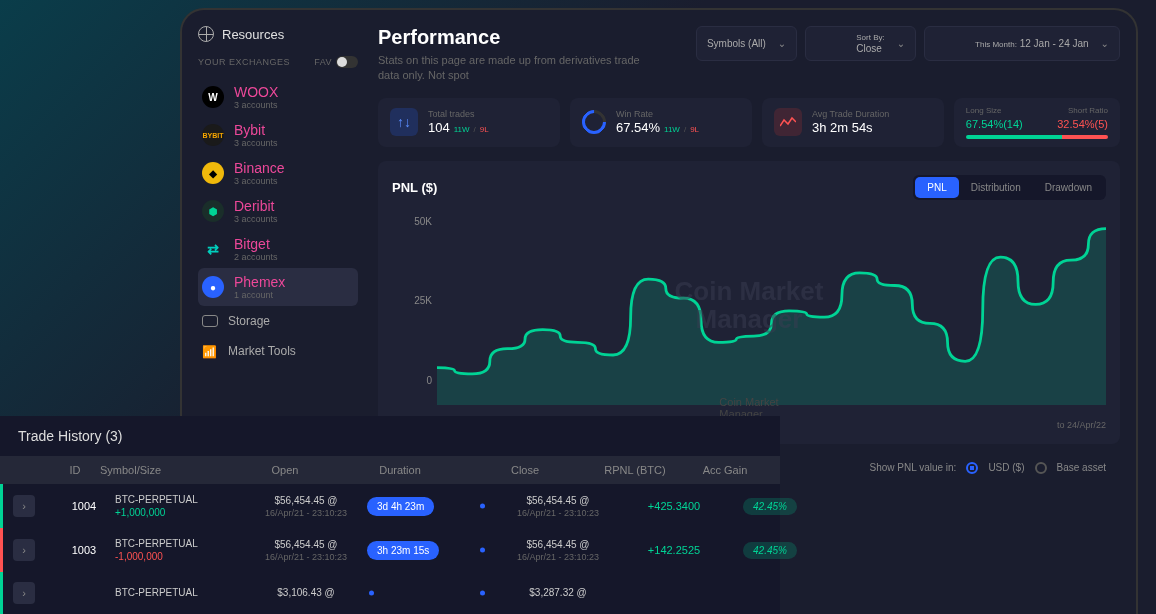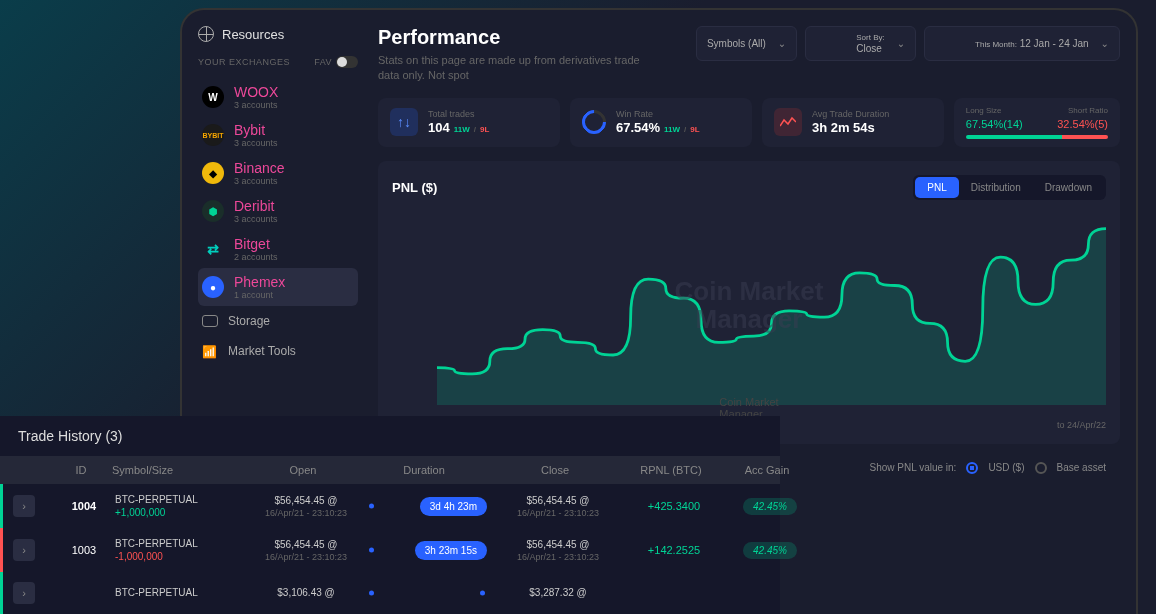--- a/index.html
+++ b/index.html
@@ -39,21 +39,21 @@
 .filter-label { font-size: 8px; }
 .chevron { font-size: 10px; color: #888; }
 .stats-row { display: flex; gap: 10px; margin-bottom: 14px; }
 .stat-card { flex: 1; background: #1f2235; border-radius: 8px; padding: 10px 12px; display: flex; align-items: center; gap: 10px; }
 .stat-icon { width: 28px; height: 28px; border-radius: 6px; display: flex; align-items: center; justify-content: center; font-size: 14px; }
 .icon-trades { background: rgba(41,98,255,0.2); color: #5b8dff; }
 .icon-win { width: 24px; height: 24px; border-radius: 50%; border: 3px solid #2962ff; border-top-color: #333; transform: rotate(45deg); }
 .icon-duration { background: rgba(255,59,48,0.15); color: #ff3b30; display: flex; align-items: center; justify-content: center; }
 .stat-info { display: flex; flex-direction: column; gap: 1px; }
 .stat-label { font-size: 9px; color: #666; }
-.stat-value { font-size: 13px; font-weight: 700; color: #fff; display: flex; align-items: baseline; gap: 4px; }
+.stat-value { font-size: 13px; font-weight: 400; color: #fff; display: flex; align-items: baseline; gap: 4px; }
 .stat-sub { font-size: 8px; }
 .green { color: #00d395; }
 .red { color: #ff5252; }
 .ratio-card { flex: 0.9; background: #1f2235; border-radius: 8px; padding: 8px 12px; }
 .ratio-header { display: flex; justify-content: space-between; font-size: 8px; color: #666; margin-bottom: 3px; }
 .ratio-values { display: flex; justify-content: space-between; font-size: 11px; margin-bottom: 5px; }
 .ratio-bar { height: 4px; display: flex; border-radius: 2px; overflow: hidden; }
 .ratio-bar .long { background: #00d395; }
 .ratio-bar .short { background: #ff5252; }
 .chart-section { background: #1f2235; border-radius: 8px; padding: 14px; position: relative; }
@@ -68,30 +68,30 @@
 .watermark { position: absolute; top: 45%; left: 50%; transform: translate(-50%, -50%); font-size: 26px; font-weight: 600; color: #3a3d52; opacity: 0.5; text-align: center; line-height: 1.1; pointer-events: none; }
 .watermark-sub { position: absolute; font-size: 11px; color: #444; left: 50%; transform: translateX(-50%); }
 .chart-footer { display: flex; justify-content: space-between; font-size: 9px; color: #666; margin-top: 4px; padding-left: 45px; }
 .pnl-controls { position: absolute; bottom: -30px; right: 14px; display: flex; align-items: center; gap: 10px; font-size: 10px; color: #888; }
 .radio { width: 12px; height: 12px; border: 2px solid #555; border-radius: 50%; }
 .radio.selected { border-color: #2962ff; background: radial-gradient(circle, #2962ff 40%, transparent 45%); }
 
 
 .trade-history { position: absolute; left: 0; bottom: 0; width: 780px; background: #15172a; border-radius: 0; }
 .th-title { font-size: 14px; color: #ddd; padding: 12px 18px; }
-.th-header { display: grid; grid-template-columns: 40px 50px 130px 110px 120px 130px 90px 90px; gap: 6px; padding: 8px 10px; font-size: 11px; color: #888; background: #252838; }
+.th-header { display: grid; grid-template-columns: 40px 50px 130px 110px 120px 130px 90px 90px; padding: 8px 10px; font-size: 11px; color: #888; background: #252838; }
 .th-row { display: grid; grid-template-columns: 40px 50px 130px 110px 120px 130px 90px 90px; gap: 6px; padding: 10px 10px; font-size: 11px; align-items: center; border-left: 3px solid transparent; }
 .th-row.long { border-left-color: #00d395; }
 .th-row.short { border-left-color: #ff5252; }
 .expand-btn { width: 22px; height: 22px; background: #2a2d42; border-radius: 4px; display: flex; align-items: center; justify-content: center; color: #888; cursor: pointer; }
 .th-cell { display: flex; flex-direction: column; gap: 2px; }
 .th-primary { color: #ccc; font-size: 10px; }
 .th-secondary { color: #666; font-size: 9px; }
 .duration-pill { background: #2962ff; color: #fff; padding: 4px 10px; border-radius: 12px; font-size: 10px; text-align: center; align-self: center; }
-.duration-wrap { position: relative; display: flex; align-items: center; justify-content: flex-end; }
+.duration-wrap { position: relative; display: flex; align-items: center; justify-content: flex-start; }
 .duration-wrap::before, .duration-wrap::after { content: ''; position: absolute; width: 5px; height: 5px; background: #2962ff; border-radius: 50%; top: 50%; transform: translateY(-50%); }
 .duration-wrap::before { left: 2px; }
 .duration-wrap::after { right: 2px; }
 .gain-pill { background: rgba(0,211,149,0.2); color: #00d395; padding: 3px 10px; border-radius: 12px; font-size: 10px; text-align: center; display: inline-block; font-style: italic; }
 .center { text-align: center; }
 </style>
 </head>
 <body>
 
 <div class="tablet">
@@ -244,20 +244,25 @@
       <div class="chart-section">
         <div class="chart-header">
           <span class="chart-title">PNL ($)</span>
           <div class="chart-tabs">
             <span class="chart-tab active">PNL</span>
             <span class="chart-tab">Distribution</span>
             <span class="chart-tab">Drawdown</span>
           </div>
         </div>
         <div class="chart-body">
+          <div class="y-axis">
+            <span>50K</span>
+            <span>25K</span>
+            <span>0</span>
+          </div>
           <svg class="chart-svg" id="chart-svg" preserveAspectRatio="none" viewBox="0 0 600 170">
               <path d="M 0,136 Q 15.789473684210526,136 15.789473684210526,138.83333333333331 Q 15.789473684210526,141.66666666666666 31.57894736842105,141.66666666666666 Q 47.368421052631575,141.66666666666666 47.368421052631575,130.33333333333331 Q 47.368421052631575,119 63.1578947368421,119 Q 78.94736842105263,119 78.94736842105263,110.5 Q 78.94736842105263,102 94.73684210526315,102 Q 110.52631578947367,102 110.52631578947367,107.66666666666667 Q 110.52631578947367,113.33333333333334 126.3157894736842,113.33333333333334 Q 142.10526315789474,113.33333333333334 142.10526315789474,119 Q 142.10526315789474,124.66666666666666 157.89473684210526,124.66666666666666 Q 173.68421052631578,124.66666666666666 173.68421052631578,90.66666666666666 Q 173.68421052631578,56.66666666666667 189.4736842105263,56.66666666666667 Q 205.26315789473682,56.66666666666667 205.26315789473682,65.16666666666667 Q 205.26315789473682,73.66666666666667 221.05263157894737,73.66666666666667 Q 236.8421052631579,73.66666666666667 236.8421052631579,93.5 Q 236.8421052631579,113.33333333333334 252.6315789473684,113.33333333333334 Q 268.42105263157896,113.33333333333334 268.42105263157896,110.5 Q 268.42105263157896,107.66666666666667 284.2105263157895,107.66666666666667 Q 300,107.66666666666667 300,96.33333333333334 Q 300,85 315.7894736842105,85 Q 331.57894736842104,85 331.57894736842104,87.83333333333334 Q 331.57894736842104,90.66666666666667 347.36842105263156,90.66666666666667 Q 363.1578947368421,90.66666666666667 363.1578947368421,70.83333333333334 Q 363.1578947368421,51.000000000000014 378.9473684210526,51.000000000000014 Q 394.7368421052631,51.000000000000014 394.7368421052631,56.66666666666668 Q 394.7368421052631,62.33333333333334 410.52631578947364,62.33333333333334 Q 426.31578947368416,62.33333333333334 426.31578947368416,79.33333333333334 Q 426.31578947368416,96.33333333333333 442.10526315789474,96.33333333333333 Q 457.89473684210526,96.33333333333333 457.89473684210526,113.33333333333334 Q 457.89473684210526,130.33333333333334 473.6842105263158,130.33333333333334 Q 489.4736842105263,130.33333333333334 489.4736842105263,83.58333333333334 Q 489.4736842105263,36.83333333333334 505.2631578947368,36.83333333333334 Q 521.0526315789474,36.83333333333334 521.0526315789474,58.083333333333336 Q 521.0526315789474,79.33333333333333 536.8421052631579,79.33333333333333 Q 552.6315789473684,79.33333333333333 552.6315789473684,59.49999999999999 Q 552.6315789473684,39.66666666666666 568.421052631579,39.66666666666666 Q 584.2105263157895,39.66666666666666 584.2105263157895,25.5 Q 584.2105263157895,11.333333333333343 600,11.333333333333343 L 600,170 L 0,170 Z" fill="#00d395" opacity="0.18"></path>
               <path d="M 0,136 Q 15.789473684210526,136 15.789473684210526,138.83333333333331 Q 15.789473684210526,141.66666666666666 31.57894736842105,141.66666666666666 Q 47.368421052631575,141.66666666666666 47.368421052631575,130.33333333333331 Q 47.368421052631575,119 63.1578947368421,119 Q 78.94736842105263,119 78.94736842105263,110.5 Q 78.94736842105263,102 94.73684210526315,102 Q 110.52631578947367,102 110.52631578947367,107.66666666666667 Q 110.52631578947367,113.33333333333334 126.3157894736842,113.33333333333334 Q 142.10526315789474,113.33333333333334 142.10526315789474,119 Q 142.10526315789474,124.66666666666666 157.89473684210526,124.66666666666666 Q 173.68421052631578,124.66666666666666 173.68421052631578,90.66666666666666 Q 173.68421052631578,56.66666666666667 189.4736842105263,56.66666666666667 Q 205.26315789473682,56.66666666666667 205.26315789473682,65.16666666666667 Q 205.26315789473682,73.66666666666667 221.05263157894737,73.66666666666667 Q 236.8421052631579,73.66666666666667 236.8421052631579,93.5 Q 236.8421052631579,113.33333333333334 252.6315789473684,113.33333333333334 Q 268.42105263157896,113.33333333333334 268.42105263157896,110.5 Q 268.42105263157896,107.66666666666667 284.2105263157895,107.66666666666667 Q 300,107.66666666666667 300,96.33333333333334 Q 300,85 315.7894736842105,85 Q 331.57894736842104,85 331.57894736842104,87.83333333333334 Q 331.57894736842104,90.66666666666667 347.36842105263156,90.66666666666667 Q 363.1578947368421,90.66666666666667 363.1578947368421,70.83333333333334 Q 363.1578947368421,51.000000000000014 378.9473684210526,51.000000000000014 Q 394.7368421052631,51.000000000000014 394.7368421052631,56.66666666666668 Q 394.7368421052631,62.33333333333334 410.52631578947364,62.33333333333334 Q 426.31578947368416,62.33333333333334 426.31578947368416,79.33333333333334 Q 426.31578947368416,96.33333333333333 442.10526315789474,96.33333333333333 Q 457.89473684210526,96.33333333333333 457.89473684210526,113.33333333333334 Q 457.89473684210526,130.33333333333334 473.6842105263158,130.33333333333334 Q 489.4736842105263,130.33333333333334 489.4736842105263,83.58333333333334 Q 489.4736842105263,36.83333333333334 505.2631578947368,36.83333333333334 Q 521.0526315789474,36.83333333333334 521.0526315789474,58.083333333333336 Q 521.0526315789474,79.33333333333333 536.8421052631579,79.33333333333333 Q 552.6315789473684,79.33333333333333 552.6315789473684,59.49999999999999 Q 552.6315789473684,39.66666666666666 568.421052631579,39.66666666666666 Q 584.2105263157895,39.66666666666666 584.2105263157895,25.5 Q 584.2105263157895,11.333333333333343 600,11.333333333333343" stroke="#00d395" stroke-width="2.5" fill="none"></path>
             </svg>
           <div class="watermark">Coin Market<br>Manager</div>
           <div class="watermark-sub" style="bottom:-4px;">Coin Market<br>Manager</div>
         </div>
         <div class="chart-footer">
           <span></span>
           <span>to 24/Apr/22</span>
@@ -282,21 +287,21 @@
     <span>Symbol/Size</span>
     <span class="center">Open</span>
     <span class="center">Duration</span>
     <span class="center">Close</span>
     <span class="center">RPNL (BTC)</span>
     <span class="center">Acc Gain</span>
   </div>
   <div id="th-rows">
       <div class="th-row long">
     <div class="expand-btn">›</div>
-    <div class="center" style="color:#fff;font-weight:700;">1004</div>
+    <div class="center" style="color:#fff;font-weight:400;">1004</div>
     <div class="th-cell">
           <span class="th-primary">BTC-PERPETUAL</span>
           <span class="green" style="font-size:10px;">+1,000,000</span>
         </div>
     <div class="th-cell center">
           <span class="th-primary">$56,454.45 @</span>
           <span class="th-secondary">16/Apr/21 - 23:10:23</span>
         </div>
     <div class="duration-wrap">
           <span class="duration-pill">3d 4h 23m</span>

